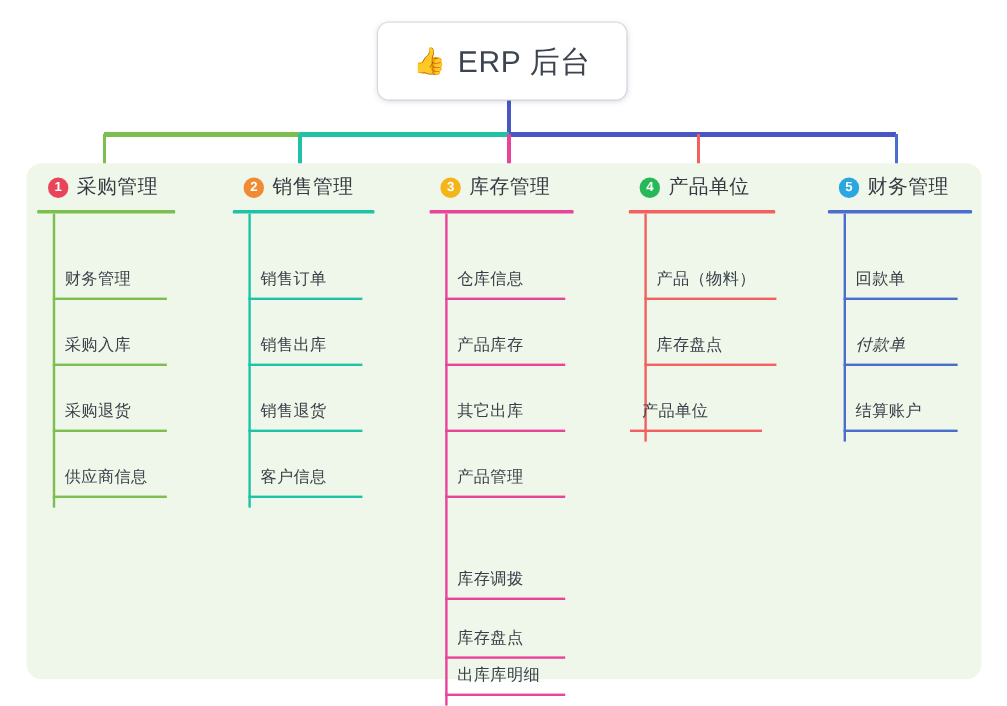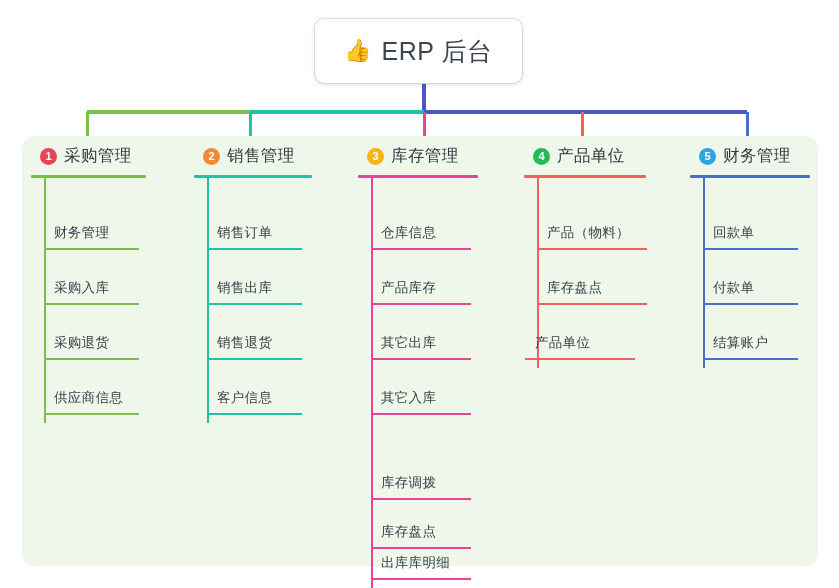--- a/index.html
+++ b/index.html
@@ -224,21 +224,21 @@
         </div>
         <div class="leaf" style="left: 13px; top: 107px; width: 100px;">
           <span class="leaf-text">产品库存</span>
           <div class="leaf-rule" style="background: rgb(232, 69, 154); width: 100px;"></div>
         </div>
         <div class="leaf" style="left: 13px; top: 162px; width: 100px;">
           <span class="leaf-text">其它出库</span>
           <div class="leaf-rule" style="background: rgb(232, 69, 154); width: 100px;"></div>
         </div>
         <div class="leaf" style="left: 13px; top: 217px; width: 100px;">
-          <span class="leaf-text">其它入库</span>
+          <span class="leaf-text">产品管理</span>
           <div class="leaf-rule" style="background: rgb(232, 69, 154); width: 100px;"></div>
         </div>
         <div class="leaf" style="left: 13px; top: 272px; width: 100px; margin-top: 30px;">
           <span class="leaf-text">库存调拨</span>
           <div class="leaf-rule" style="background: rgb(232, 69, 154); width: 100px;"></div>
         </div>
         <div class="leaf" style="left: 13px; top: 327px; width: 100px; margin-top: 24px;">
           <span class="leaf-text">库存盘点</span>
           <div class="leaf-rule" style="background: rgb(232, 69, 154); width: 100px;"></div>
         </div>
@@ -271,21 +271,21 @@
         <div class="col-head">
           <span class="badge" style="background: rgb(42, 167, 224);">5</span>
           <span class="col-title">财务管理</span>
         </div>
         <div class="head-rule" style="background: rgb(74, 110, 205); width: 120px;"></div>
         <div class="spine" style="background: rgb(74, 110, 205); left: 13px; height: 190px;"></div>
         <div class="leaf" style="left: 13px; top: 52px; width: 95px;">
           <span class="leaf-text">回款单</span>
           <div class="leaf-rule" style="background: rgb(74, 110, 205); width: 95px;"></div>
         </div>
-        <div class="leaf" style="left: 13px; top: 107px; width: 95px;">
+        <div class="leaf" style="left: 13px; top: 107px; width: 95px; font-style: italic;">
           <span class="leaf-text">付款单</span>
           <div class="leaf-rule" style="background: rgb(74, 110, 205); width: 95px;"></div>
         </div>
         <div class="leaf" style="left: 13px; top: 162px; width: 95px;">
           <span class="leaf-text">结算账户</span>
           <div class="leaf-rule" style="background: rgb(74, 110, 205); width: 95px;"></div>
         </div>
       </div>
     </div>
 </div>

